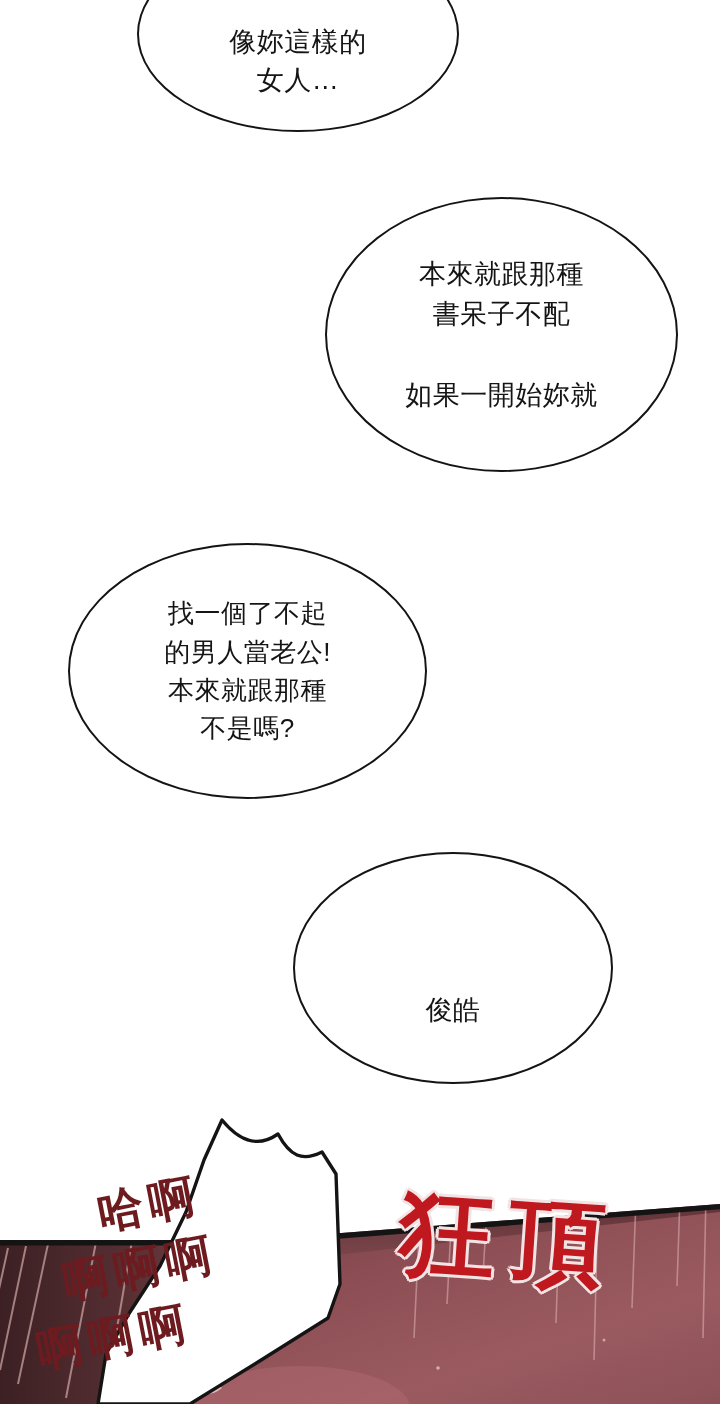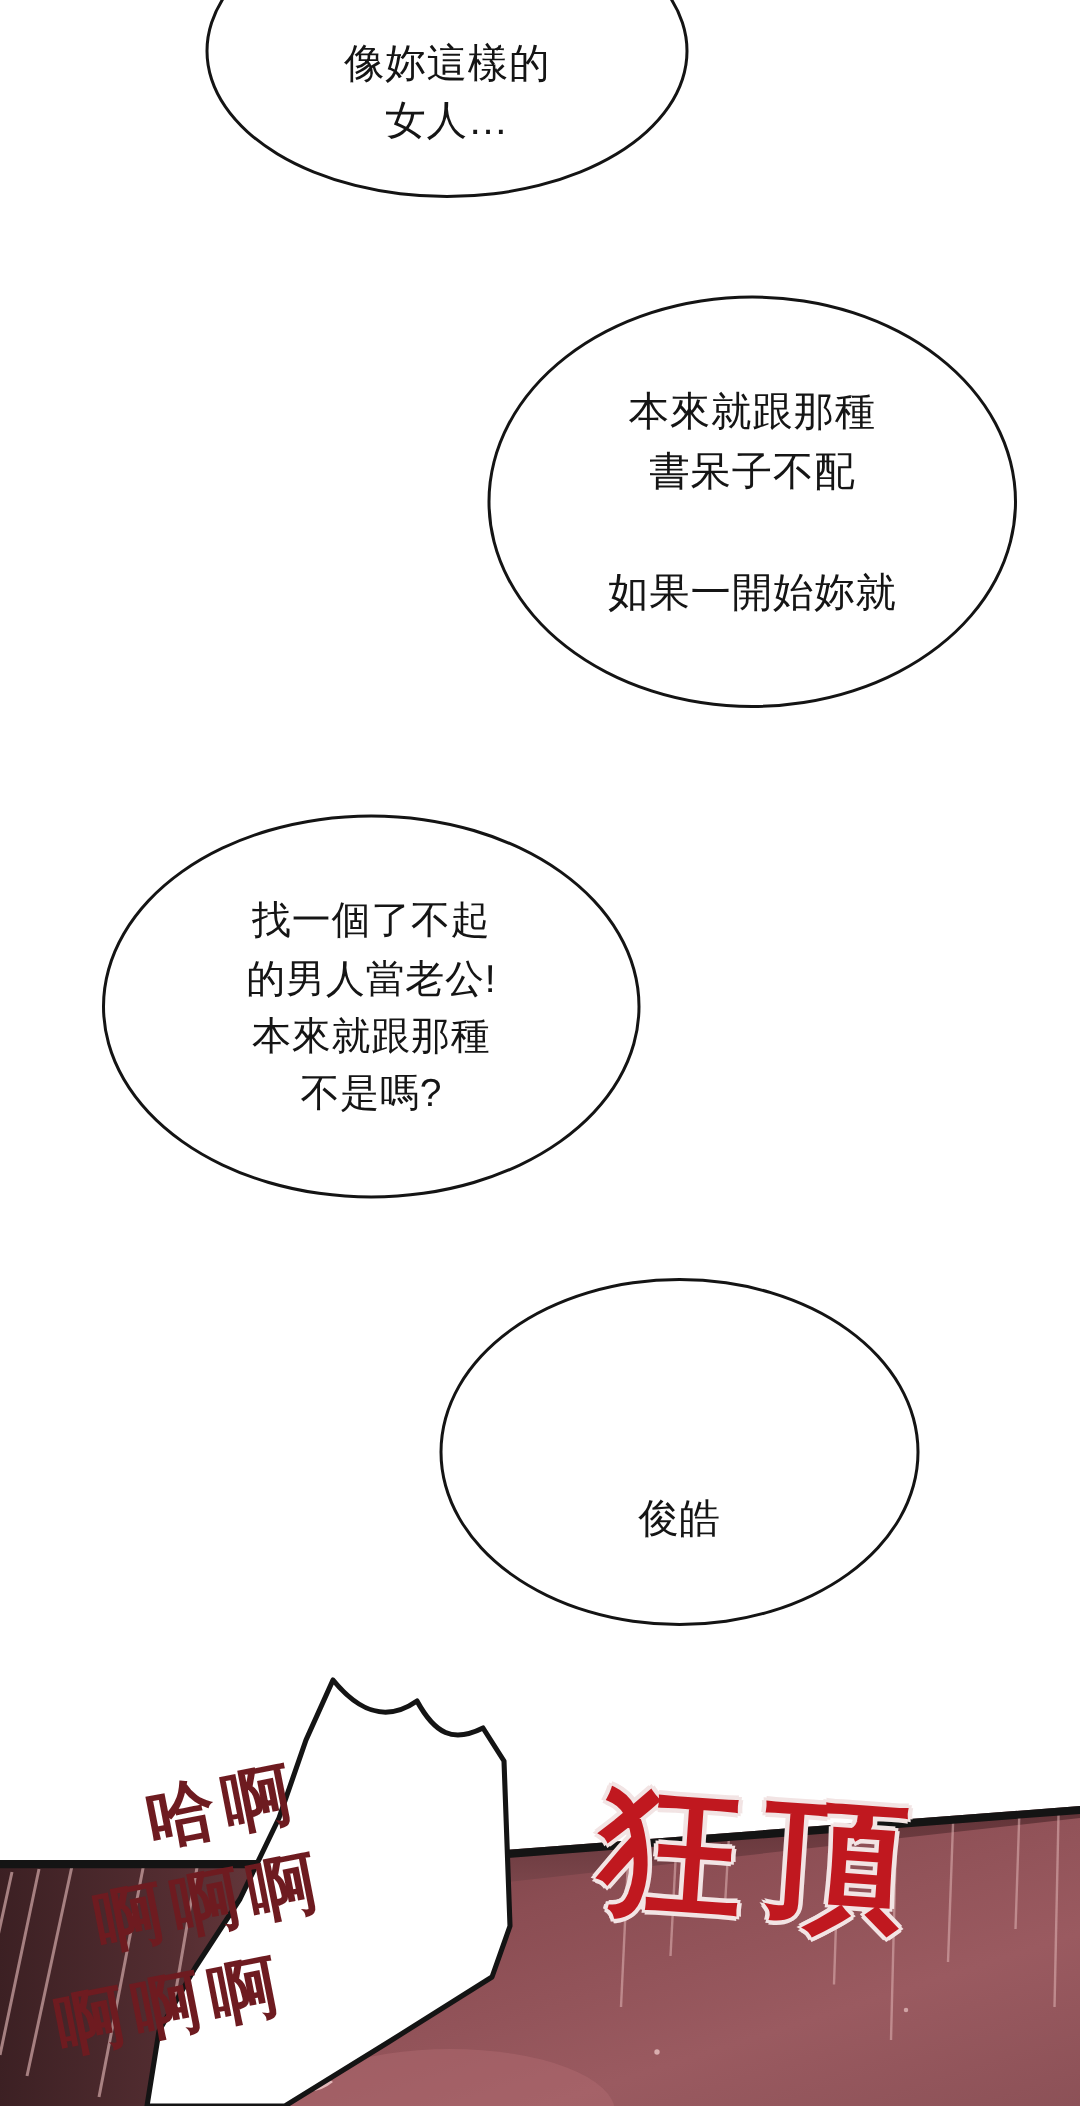--- a/index.html
+++ b/index.html
@@ -76,20 +76,21 @@
   #bubble-3 .bubble-text {
     font-size: 26px;
     line-height: 1.48;
   }
 
   #bubble-4 {
     left: 293px;
     top: 852px;
     width: 320px;
     height: 232px;
+    font-family: Liberation Mono, monospace;
   }
   #bubble-4 .bubble-text {
     font-size: 27px;
     padding-top: 88px;
   }
 
   
   .bottom-panel {
     position: absolute;
     left: 0;

